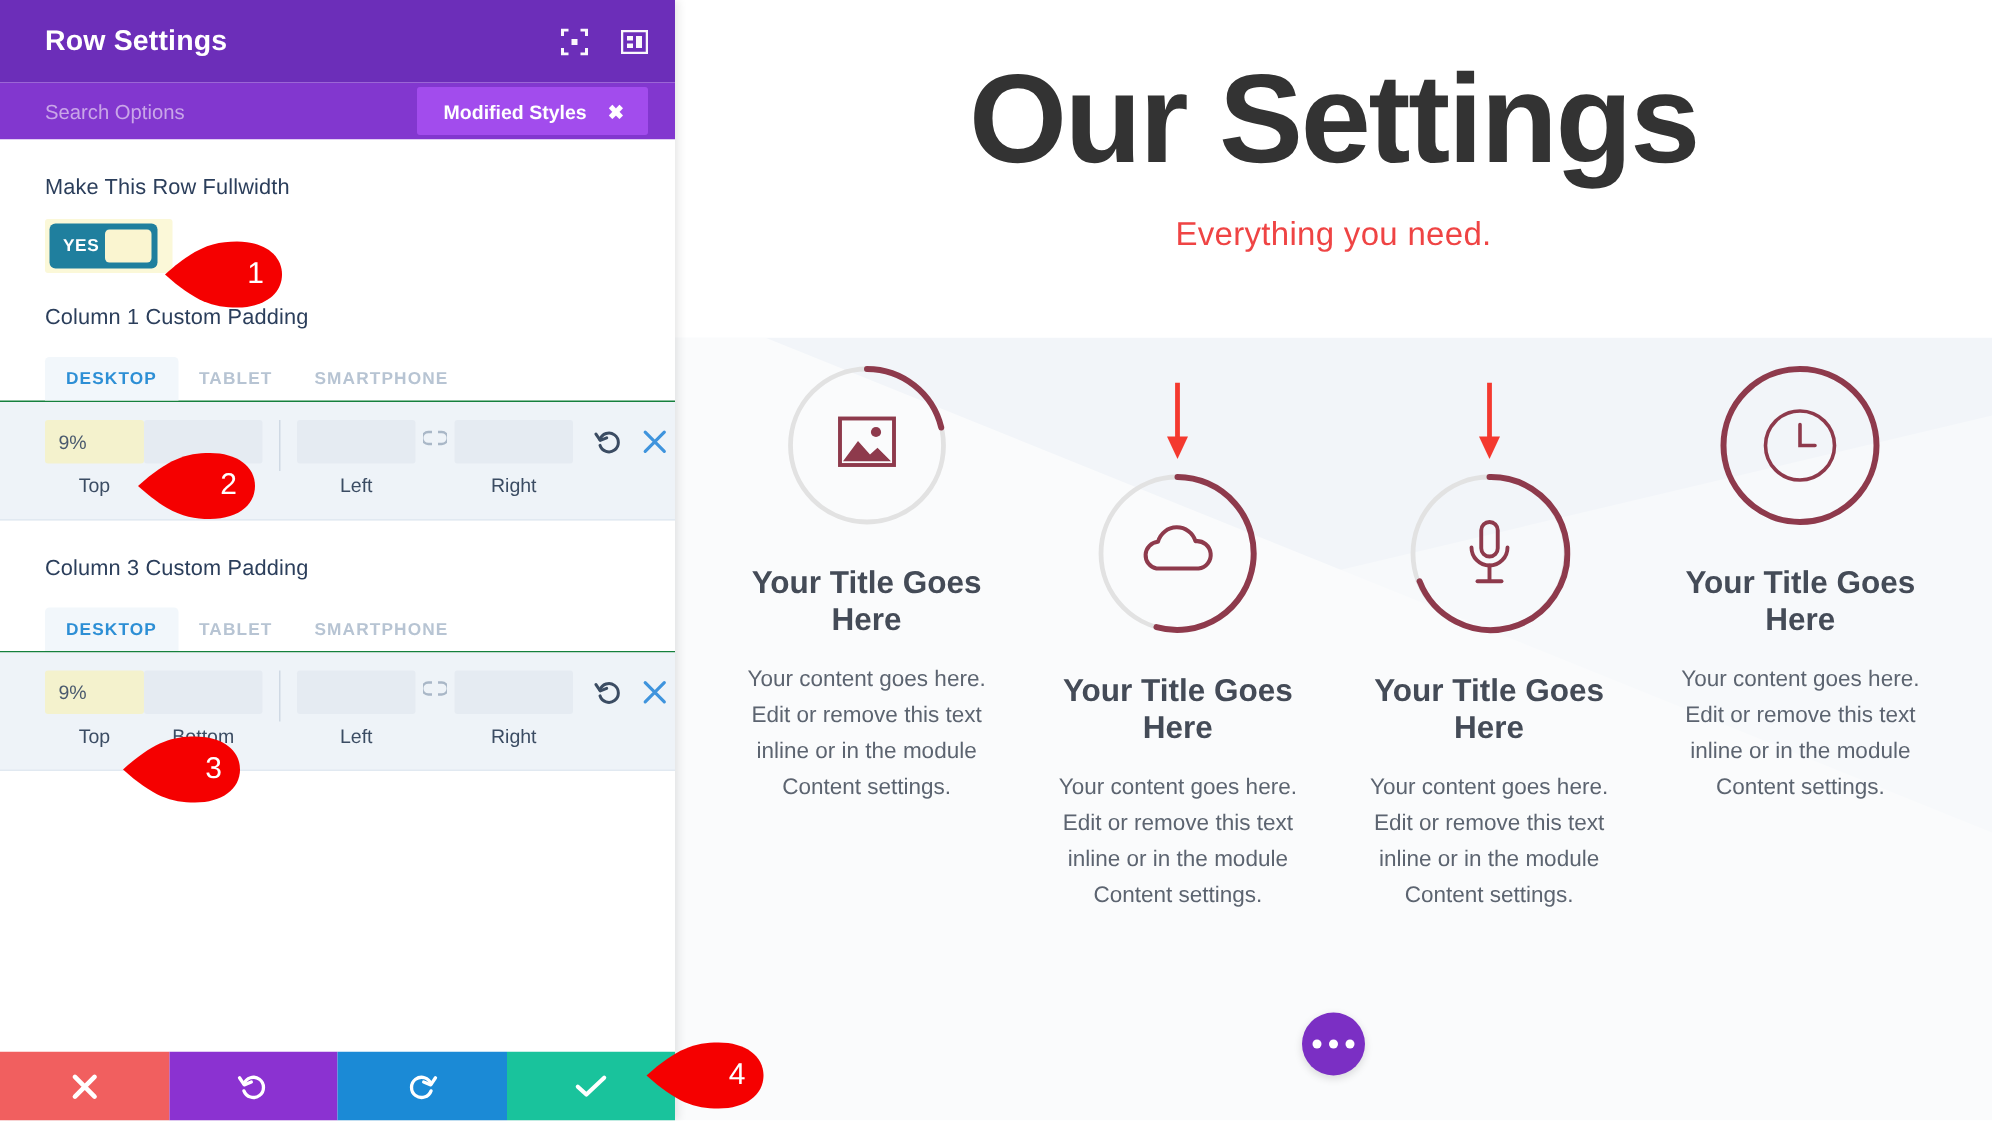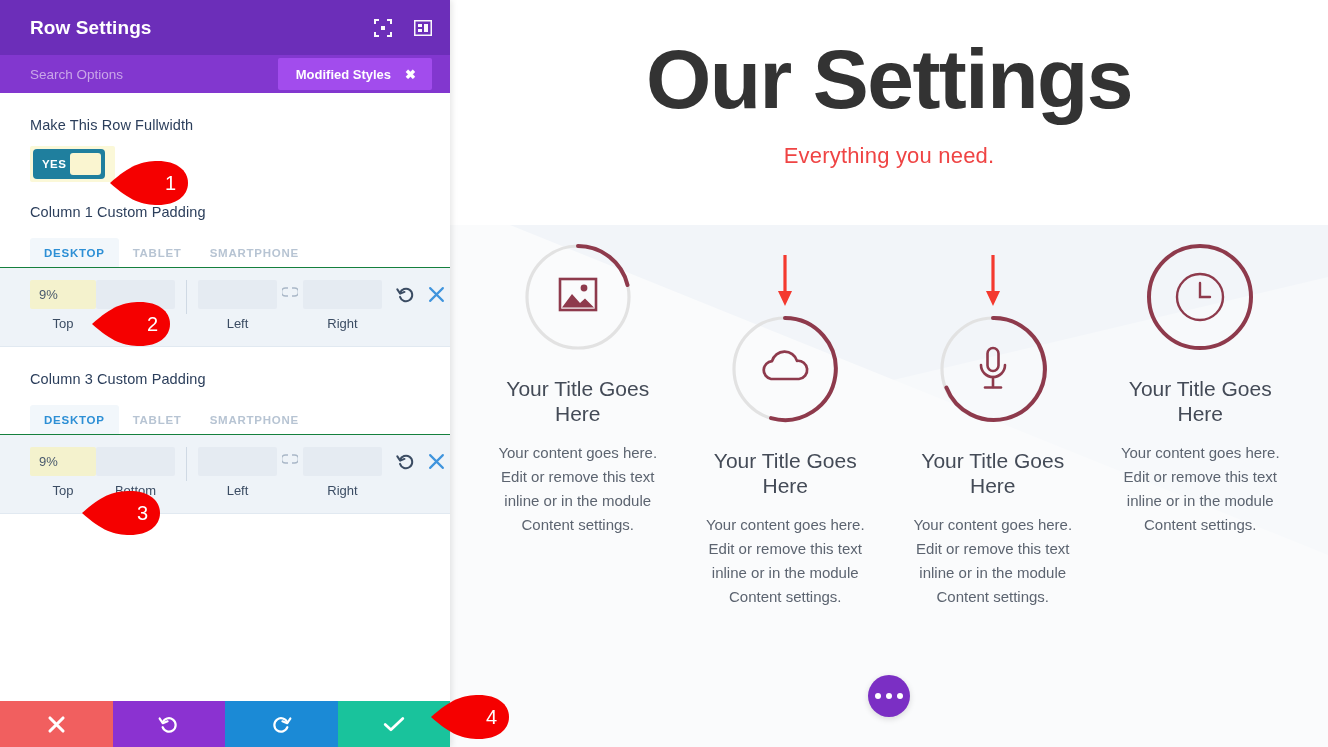--- a/index.html
+++ b/index.html
@@ -174,21 +174,21 @@
   }
   .col-2, .col-3 { padding-top: 72px; }
   .col-1, .col-4 { padding-top: 0px; }
   .icon-circle {
     width: 108px; height: 108px; position: relative;
     display: flex; align-items: center; justify-content: center;
     flex: none;
   }
   .col-title {
     font-size: 21px; color: #444b57; line-height: 1.18;
-    margin-top: 26px; font-weight: normal;
+    margin-top: 26px; font-weight: bold;
     max-width: 200px;
   }
   .col-text {
     font-size: 15px; color: #5c6470; line-height: 1.62;
     margin-top: 14px; max-width: 182px;
   }
   .arrow-down { position: absolute; z-index: 3; }
   .dots-btn {
     position: absolute; left: 50%; transform: translateX(-50%);
     bottom: 30px; width: 42px; height: 42px; border-radius: 50%;

